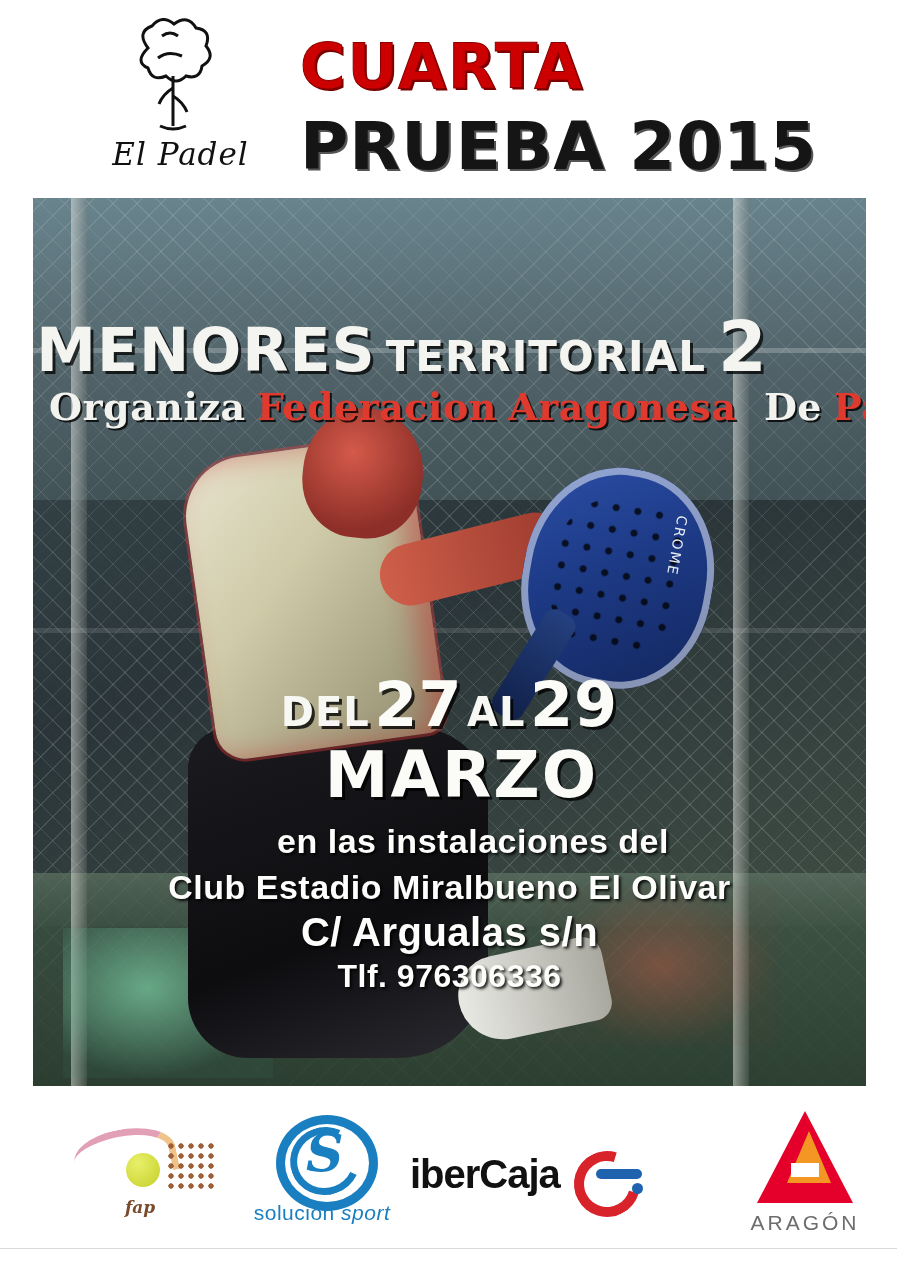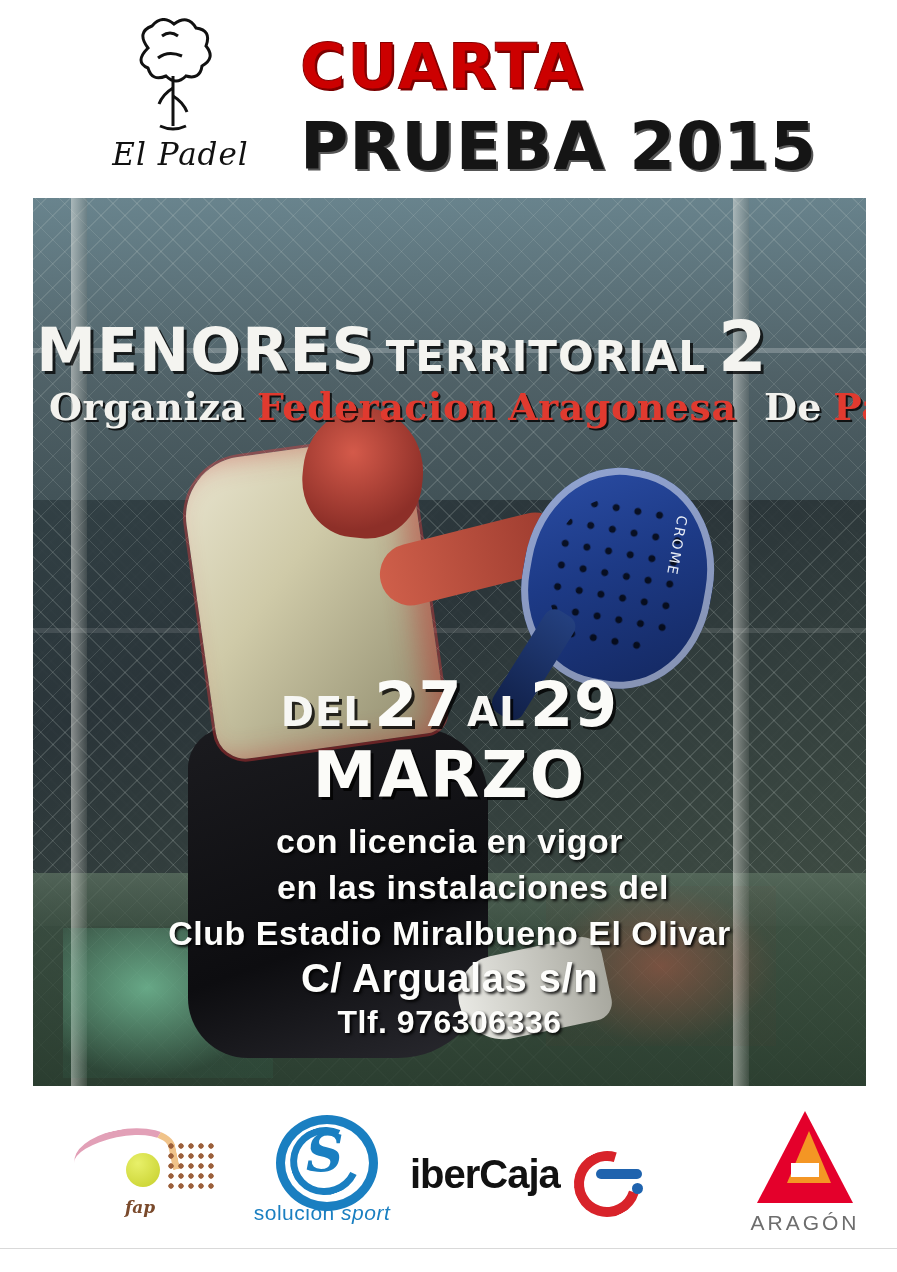--- a/index.html
+++ b/index.html
@@ -321,20 +321,21 @@
     left: 0;
     top: 540px;
     width: 833px;
     text-align: center;
     font-family: "DejaVu Sans", sans-serif;
     font-weight: bold;
     font-size: 64px;
     color: #fbfbf8;
     text-shadow: 3px 3px 0 rgba(0,0,0,0.8);
     letter-spacing: 2px;
+    padding-left: 12px;
   }
   .info-lines {
     position: absolute;
     left: 0;
     top: 620px;
     width: 833px;
     text-align: center;
   }
   .info-line {
     font-family: "Liberation Sans", sans-serif;
@@ -594,21 +595,20 @@
 
     <div class="dates">
       <span class="del">DEL</span>
       <span class="daynum">27</span>
       <span class="al">AL</span>
       <span class="daynum">29</span>
     </div>
     <div class="marzo">MARZO</div>
 
     <div class="info-lines">
-      <div class="info-line info-1">con licencia en vigor</div>
       <div class="info-line info-2">en las instalaciones del</div>
       <div class="info-line info-3">Club Estadio Miralbueno El Olivar</div>
       <div class="info-line info-4">C/ Argualas s/n</div>
       <div class="info-line info-5">Tlf. 976306336</div>
     </div>
   </div>
 
   <div class="sponsors">
 
     <div class="sp sp-fap">

